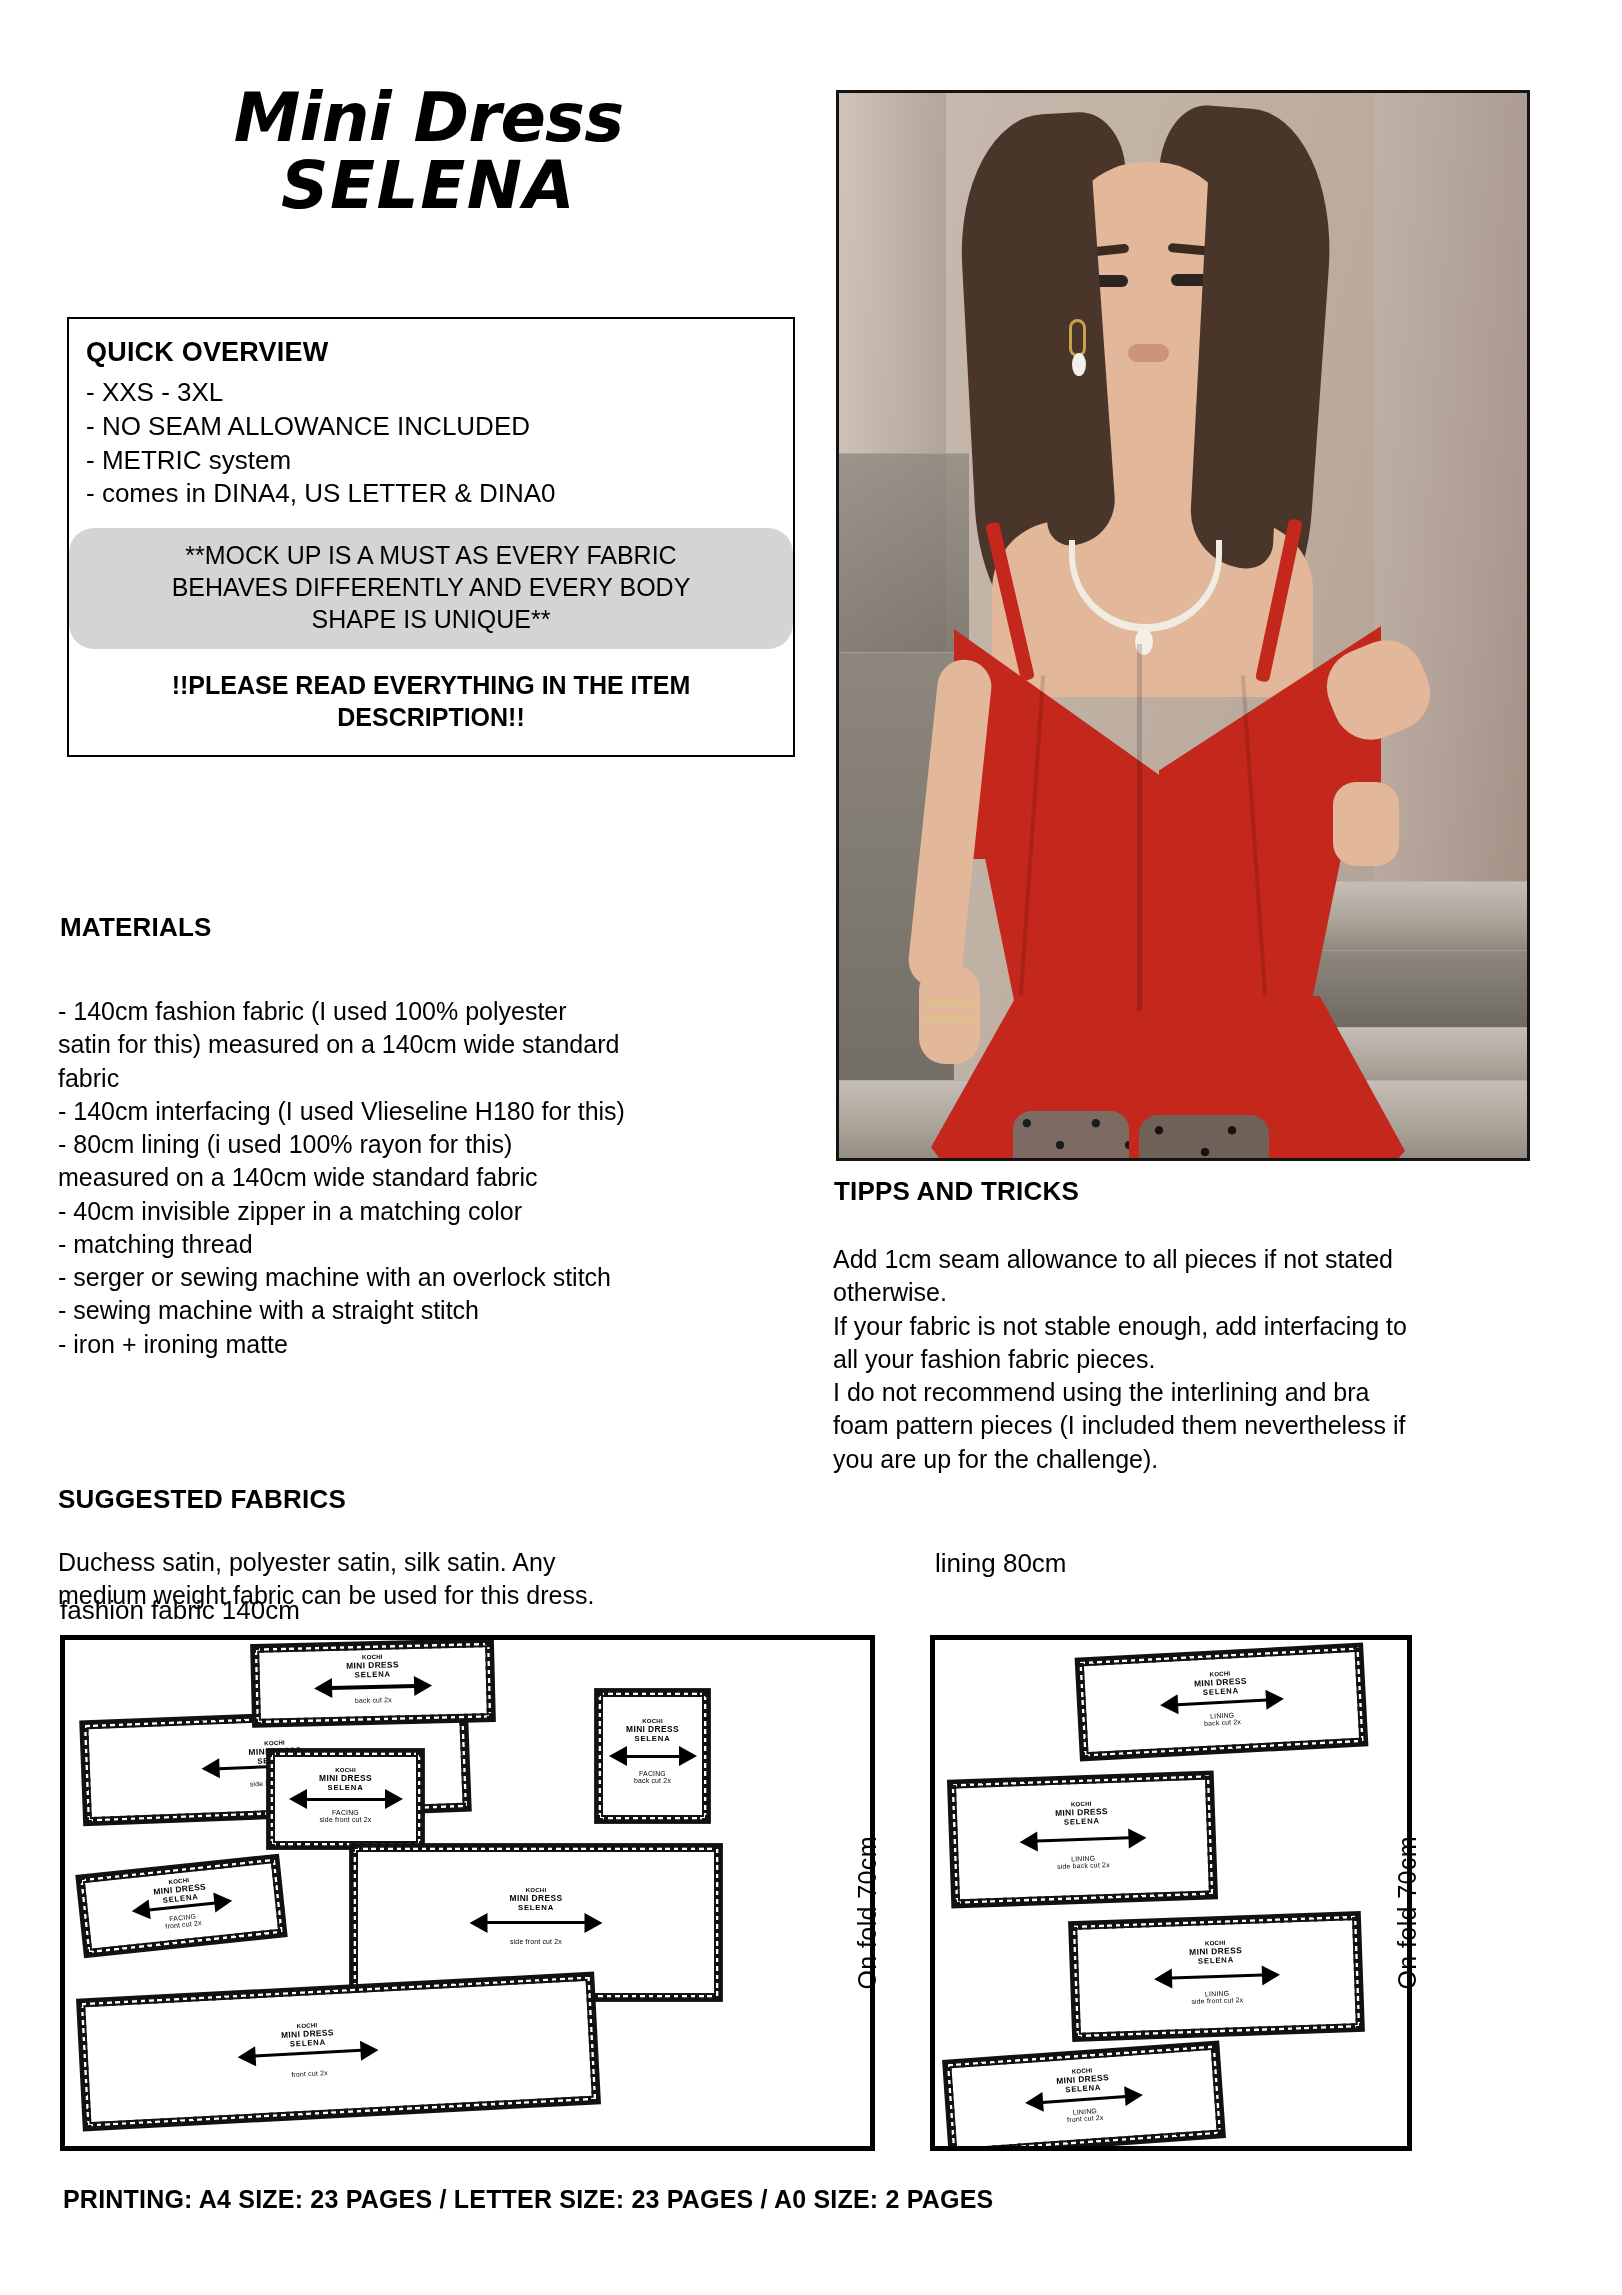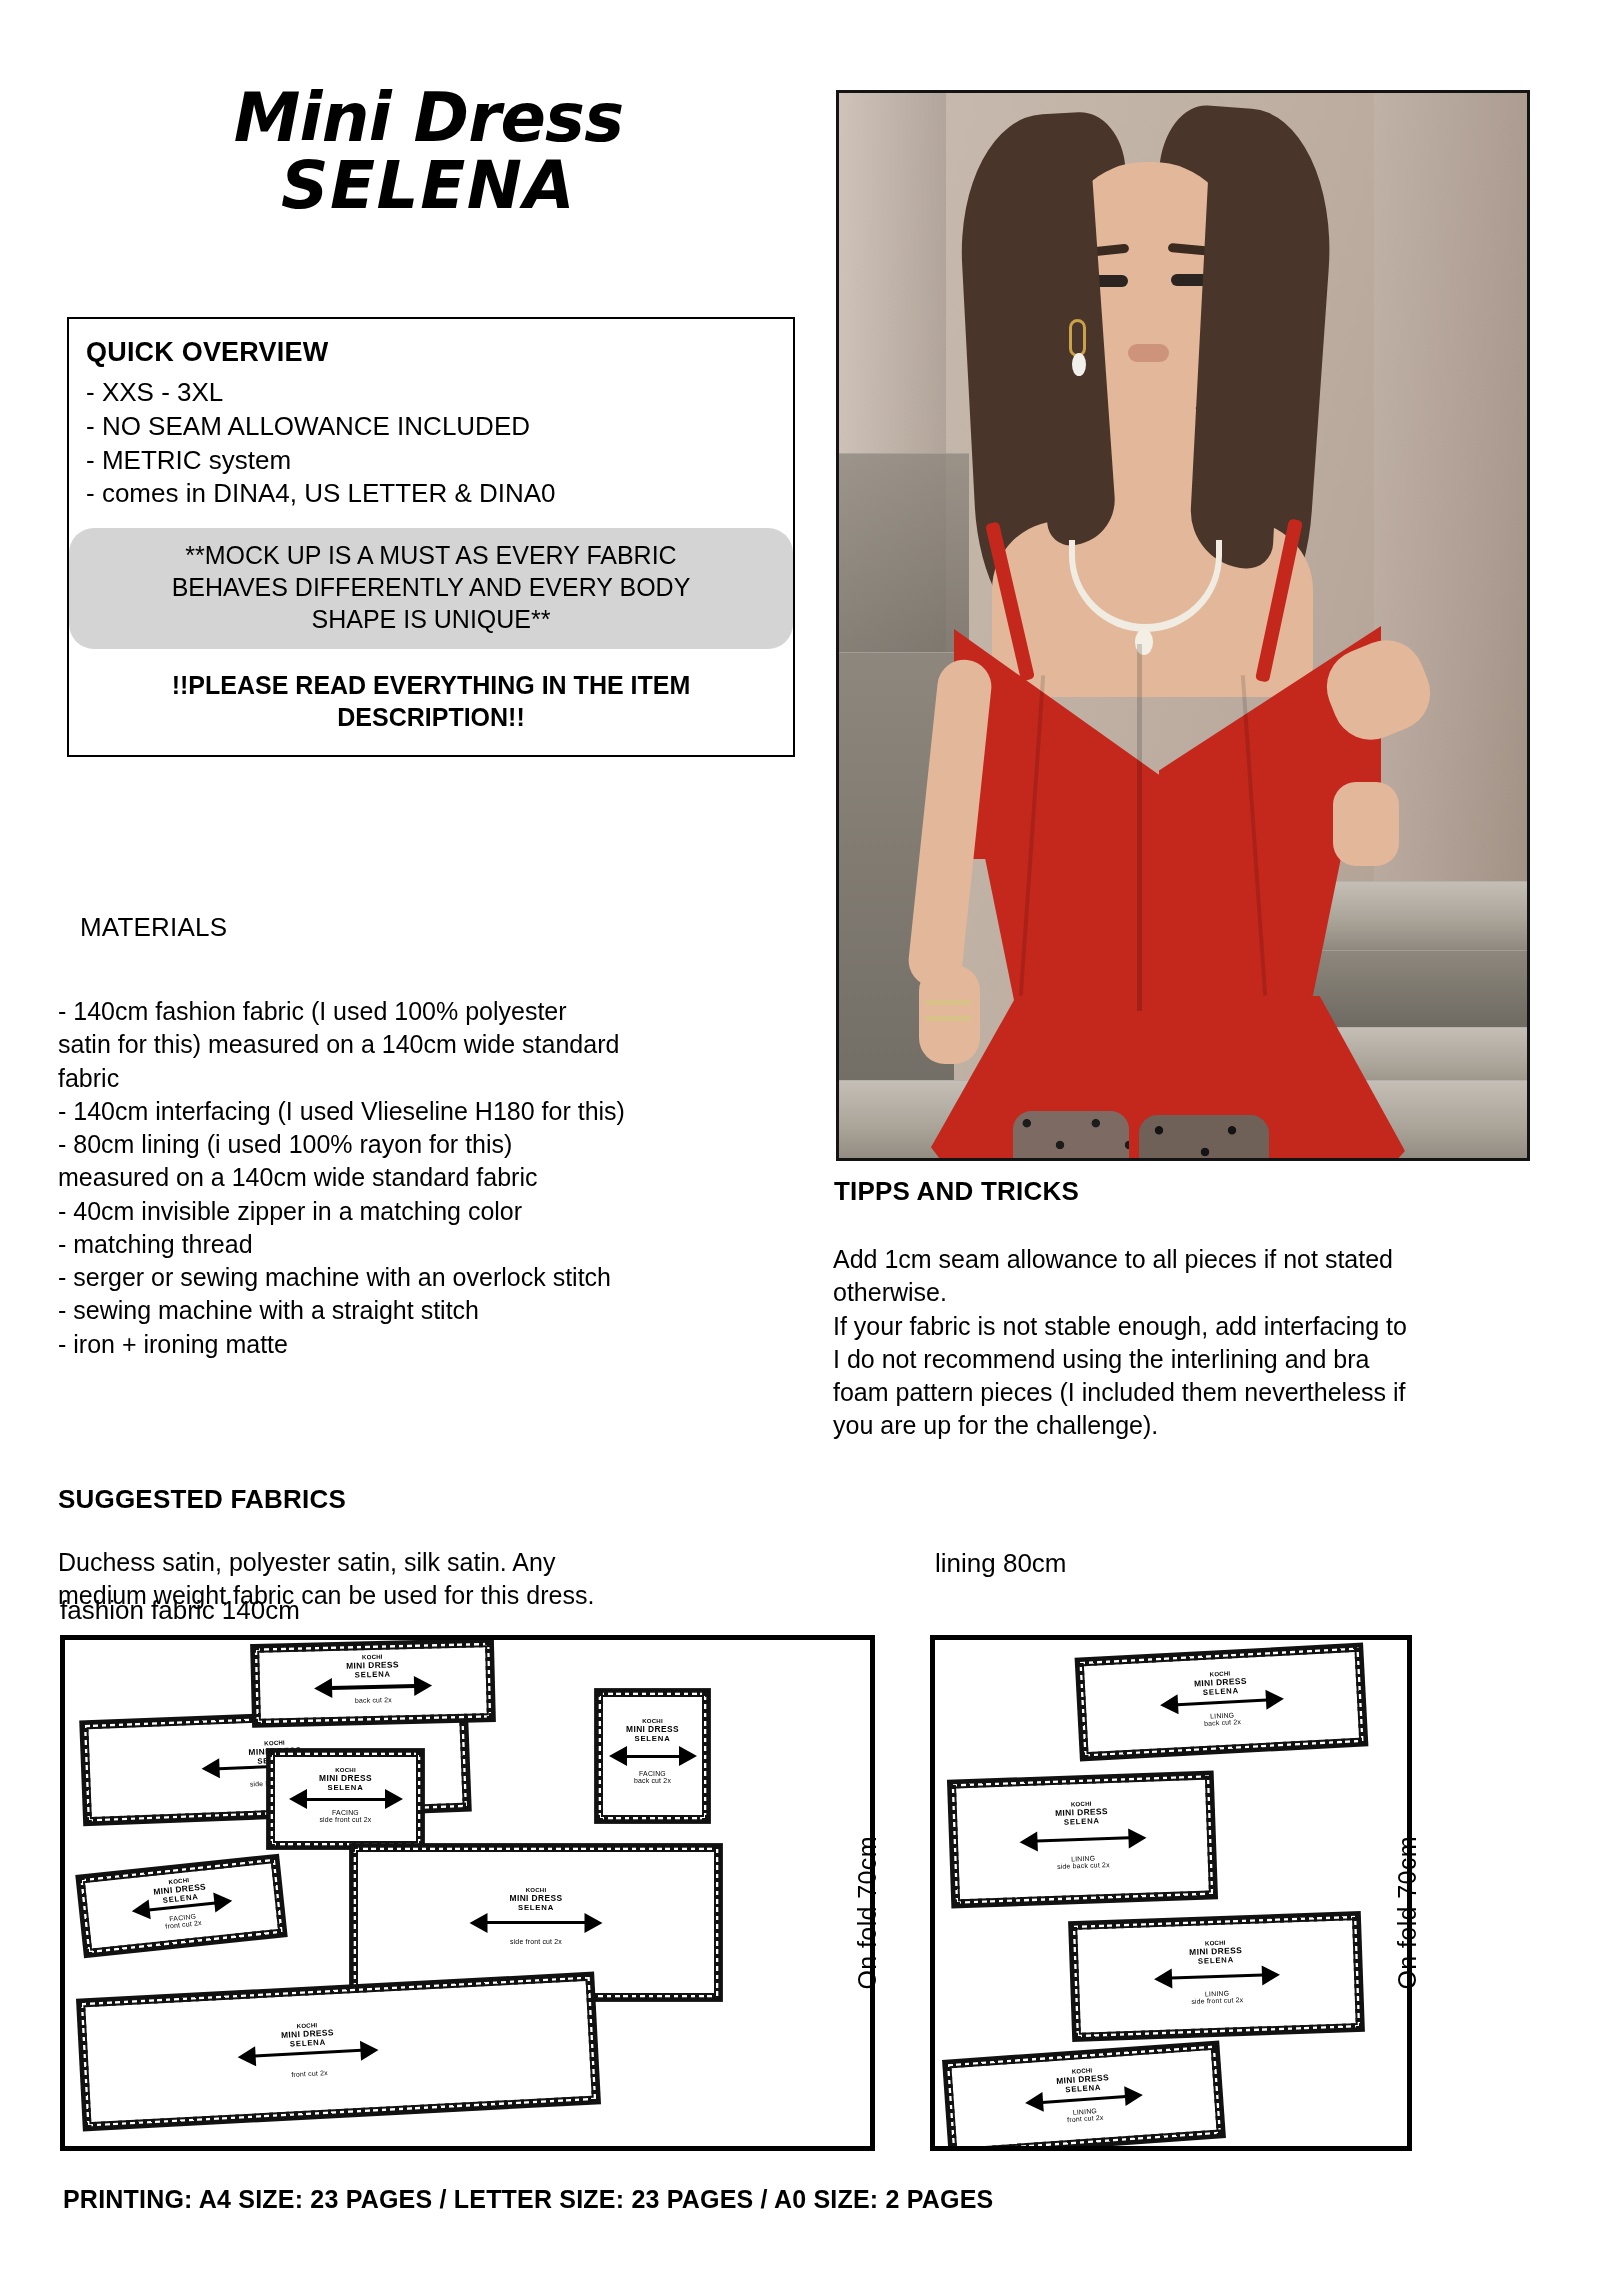--- a/index.html
+++ b/index.html
@@ -63,21 +63,21 @@
   }
   #please-read {
     margin-top:20px; margin-bottom:4.6px;
     text-align:center;
     font-size:25px; font-weight:bold; line-height:1.3;
   }
 
   
   #materials-heading {
     position:absolute; left:60px; top:912px;
-    font-size:26px; font-weight:normal; letter-spacing:0.2px;margin-left:20px;
+    font-size:26px; font-weight:bold; letter-spacing:0.2px;
   }
   #materials-list {
     position:absolute; left:58px; top:995px; width:712px;
     font-size:25px; line-height:1.33;
   }
   #suggested-heading {
     position:absolute; left:58px; top:1484px;
     font-size:26px; font-weight:bold; letter-spacing:0.2px;
   }
   #suggested-body {
@@ -320,20 +320,21 @@
                                    radial-gradient(circle at 107px 13.8px,#141414 3.8px,transparent 4.6px);
                   background-size:73px 54px;border-radius:18.4px 18.4px 0 0;"></div>
     </div>
   </div>
 
   <div class="cond" id="tipps-heading">TIPPS AND TRICKS</div>
   <div id="tipps-body">
     <div class="cond">Add 1cm seam allowance to all pieces if not stated</div>
     <div class="cond">otherwise.</div>
     <div class="cond">If your fabric is not stable enough, add interfacing to</div>
+    <div class="cond">all your fashion fabric pieces.</div>
     <div class="cond">I do not recommend using the interlining and bra</div>
     <div class="cond">foam pattern pieces (I included them nevertheless if</div>
     <div class="cond">you are up for the challenge).</div>
   </div>
 
   <div class="cond" id="label-fashion">fashion fabric 140cm</div>
   <div class="layout-box" id="layout-fashion">
 
     <div class="piece notched" style="left:23px; top:80px; width:375px; height:92px; transform:rotate(-2.2deg);">
       <div class="grainline" style="width:115px;">

